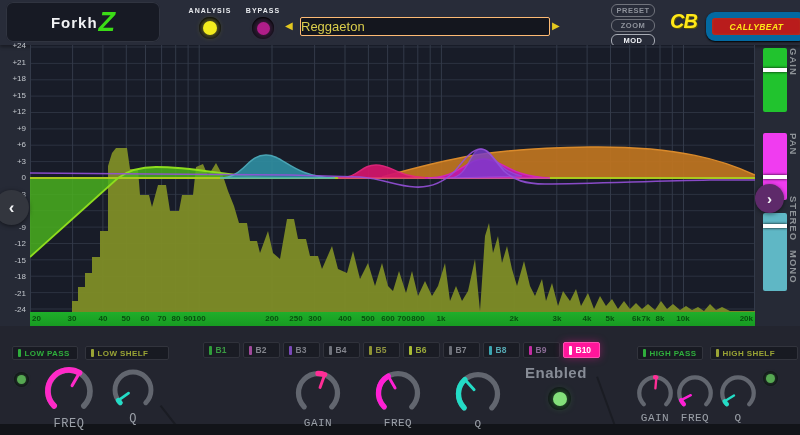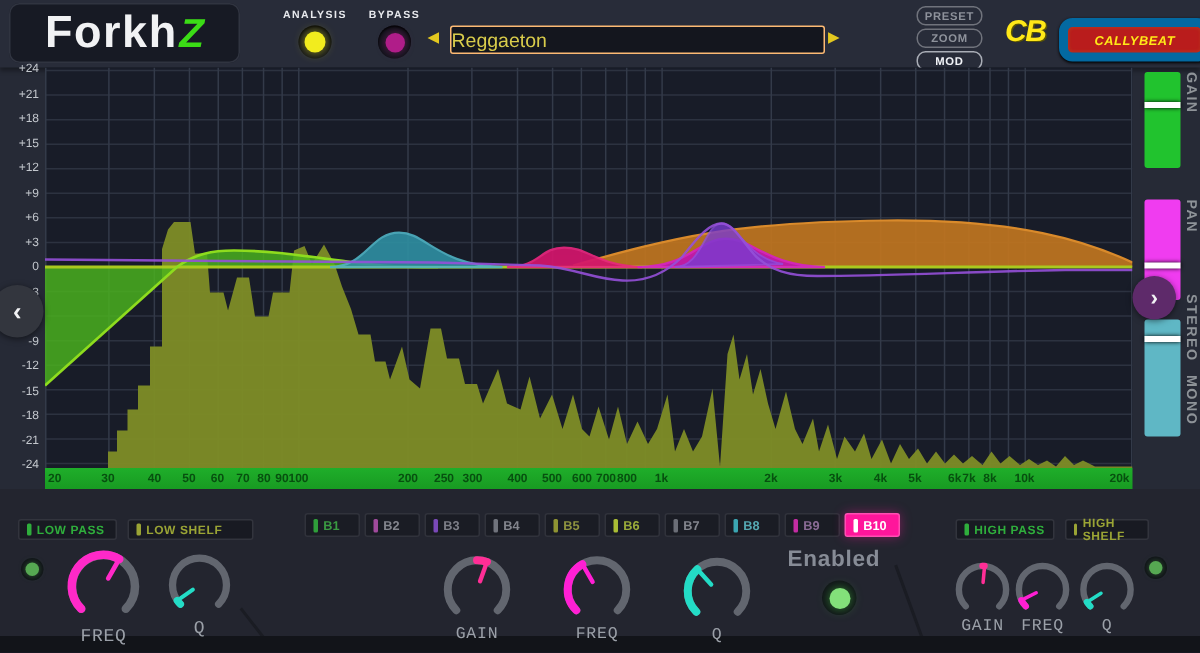--- a/index.html
+++ b/index.html
@@ -4,21 +4,21 @@
 <style>
   html,body{margin:0;padding:0;background:#101218;}
   #root{position:relative;width:800px;height:435px;overflow:hidden;
         background:#262a36;font-family:"Liberation Sans",sans-serif;
         -webkit-font-smoothing:antialiased;}
   .abs{position:absolute;}
   
   .topbar{left:0;top:0;width:800px;height:45px;background:#282c39;box-shadow:0 2px 3px rgba(0,0,0,.35);}
   .logoplate{left:6px;top:2px;width:154px;height:40px;background:#171a24;border-radius:7px;
              display:flex;align-items:center;justify-content:center;box-shadow:inset 0 0 0 1px #303440;}
-  .logoplate .t1{color:#f1f2f4;font-size:30px;font-weight:bold;letter-spacing:1px;}
+  .logoplate .t1{color:#f1f2f4;font-size:15px;font-weight:bold;letter-spacing:1px;}
   .logoplate .t2{color:#3bdc16;font-size:27px;font-weight:bold;font-style:italic;margin-left:1px;}
   .minilabel{color:#e8eaee;font-size:7px;font-weight:bold;letter-spacing:1px;text-align:center;}
   .ledsocket{width:22px;height:22px;border-radius:50%;background:#14161e;box-shadow:inset 0 1px 2px #000;
              display:flex;align-items:center;justify-content:center;}
   .led{border-radius:50%;}
   .led.yellow{width:14px;height:14px;background:#f2ec1e;box-shadow:0 0 7px #e8e41daa;}
   .led.magenta{width:13px;height:13px;background:#b01d89;box-shadow:0 0 6px #b01d8988;}
   .presetbox{left:300px;top:17px;width:248px;height:17px;background:#14161e;border:1px solid #fdba74;
              border-radius:2px;color:#d9cc4b;font-size:13px;display:flex;align-items:center;justify-content:flex-start;}
   .navarrow{color:#e3c81f;font-size:10px;line-height:10px;cursor:pointer;}
@@ -298,21 +298,21 @@
 
   <div class="abs enlabel" style="left:525px;top:364px;">Enabled</div>
   <div class="abs minled" style="left:548px;top:387px;width:23px;height:23px;">
     <i style="width:14px;height:14px;background:#83e07a;box-shadow:0 0 8px #52df4c99;"></i>
   </div>
 
   <div class="fbtn" style="left: 637px; top: 346px; width: 66px; color: rgb(47, 174, 60);">
     <span class="bar" style="background: rgb(47, 174, 60);"></span>
     <span>HIGH PASS</span>
   </div>
-  <div class="fbtn" style="left: 710px; top: 346px; width: 56px; color: rgb(154, 164, 53);">
+  <div class="fbtn" style="left: 710px; top: 346px; width: 88px; color: rgb(154, 164, 53);">
     <span class="bar" style="background: rgb(154, 164, 53);"></span>
     <span>HIGH SHELF</span>
   </div>
   <div class="abs minled" style="left:763px;top:371px;width:15px;height:15px;">
     <i style="width:9px;height:9px;"></i>
   </div>
 
   <div class="knob" style="left:634px;top:372px;">
     <svg width="42" height="42" viewBox="-32 -32 64 64">
       <path class="track" d="M-17,17 A24,24 0 1 1 17,17"></path>

